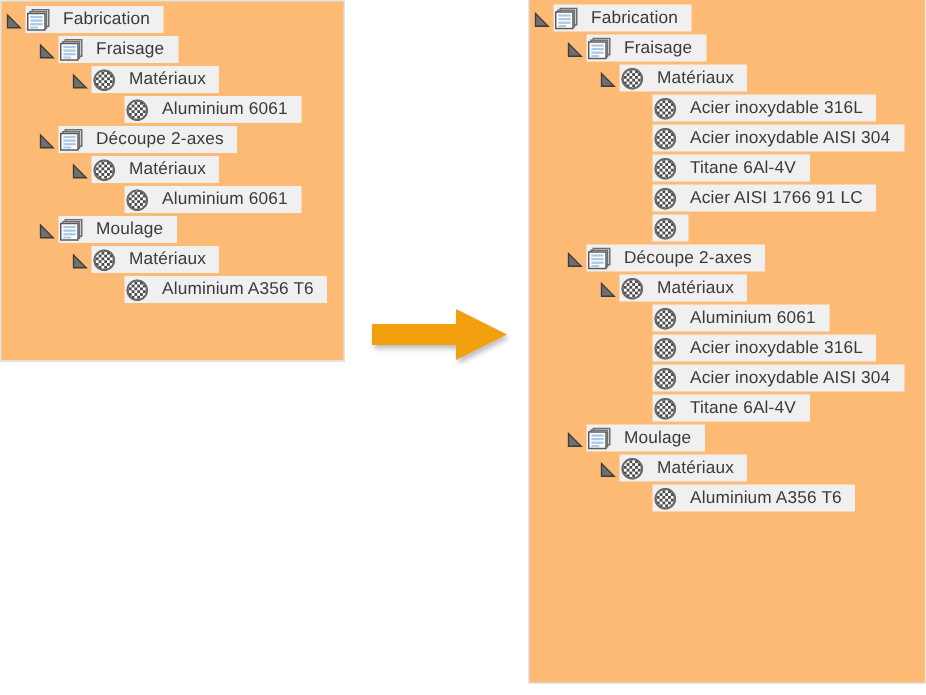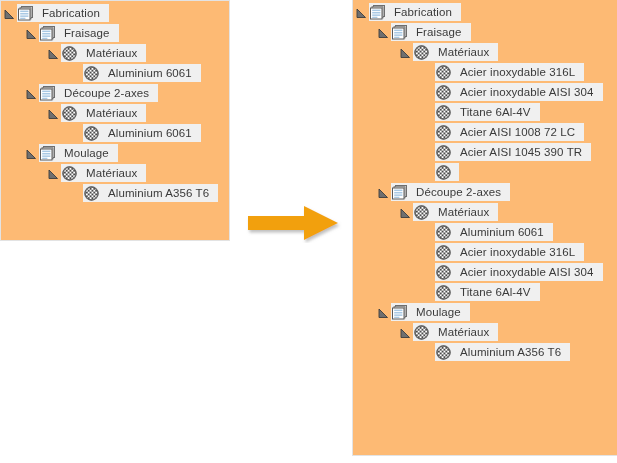--- a/index.html
+++ b/index.html
@@ -410,37 +410,21 @@
       <pattern id="chk" width="4" height="4" patternUnits="userSpaceOnUse">
         <rect width="4" height="4" fill="#ffffff"></rect>
         <rect width="2" height="2" fill="#4a4a4a"></rect>
         <rect x="2" y="2" width="2" height="2" fill="#4a4a4a"></rect>
       </pattern>
     </defs>
     <circle cx="8" cy="8" r="7" fill="url(#chk)" stroke="#555555" stroke-width="1.3"></circle>
     <circle cx="8" cy="8" r="7" fill="none" stroke="#6b6b6b" stroke-width="1"></circle>
   </svg>
             </span>
-        <span class="label">Acier AISI 1008 72 LC</span>
-      </span></div>
-        <div class="row"><span class="indent" style="width:66px"></span><span class="outer-exp"></span><span class="row-inner">
-        <span class="icon">
-              <svg width="15" height="15" viewBox="0 0 16 16">
-    <defs>
-      <pattern id="chk" width="4" height="4" patternUnits="userSpaceOnUse">
-        <rect width="4" height="4" fill="#ffffff"></rect>
-        <rect width="2" height="2" fill="#4a4a4a"></rect>
-        <rect x="2" y="2" width="2" height="2" fill="#4a4a4a"></rect>
-      </pattern>
-    </defs>
-    <circle cx="8" cy="8" r="7" fill="url(#chk)" stroke="#555555" stroke-width="1.3"></circle>
-    <circle cx="8" cy="8" r="7" fill="none" stroke="#6b6b6b" stroke-width="1"></circle>
-  </svg>
-            </span>
-        <span class="label">Acier AISI 1045 390 TR</span>
+        <span class="label">Acier AISI 1766 91 LC</span>
       </span></div>
         <div class="row"><span class="indent" style="width:66px"></span><span class="outer-exp"></span><span class="row-inner">
         <span class="icon">
               <svg width="15" height="15" viewBox="0 0 16 16">
     <defs>
       <pattern id="chk" width="4" height="4" patternUnits="userSpaceOnUse">
         <rect width="4" height="4" fill="#ffffff"></rect>
         <rect width="2" height="2" fill="#4a4a4a"></rect>
         <rect x="2" y="2" width="2" height="2" fill="#4a4a4a"></rect>
       </pattern>

